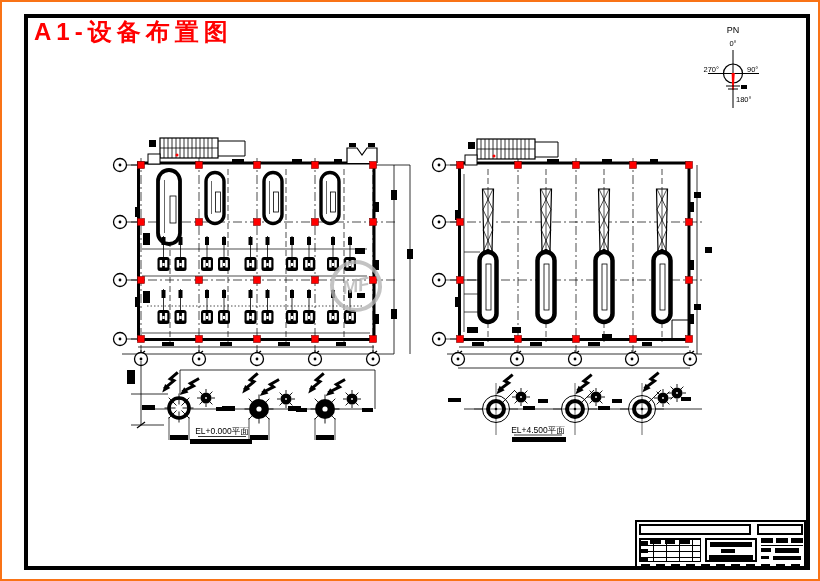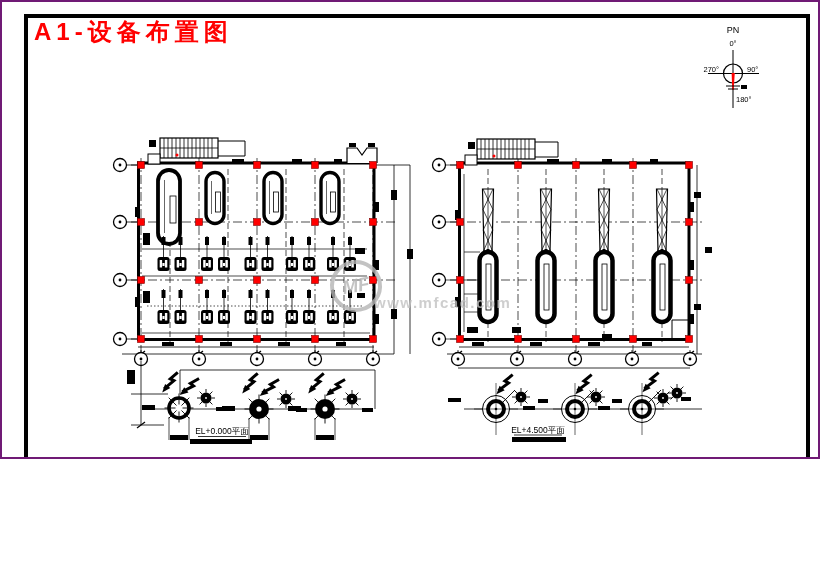--- a/index.html
+++ b/index.html
@@ -1,16 +1,16 @@
 <!DOCTYPE html>
 <html><head>
 <meta charset="utf-8">
 <style>
   html,body{margin:0;padding:0;background:#fff;}
-  #page{position:relative;width:820px;height:459px;background:#fff;border:2px solid #701a75;
+  #page{position:relative;width:820px;height:581px;background:#fff;border:2px solid #f97316;
         box-sizing:border-box;overflow:hidden;font-family:"Liberation Sans",sans-serif;}
   .frame{position:absolute;left:22px;top:12px;width:786px;height:556px;border:4px solid #000;
          box-sizing:border-box;}
   .page-title{position:absolute;left:32px;top:14px;margin:0;font-size:24px;font-weight:bold;
         color:#f00;letter-spacing:5px;font-family:"Liberation Sans",sans-serif;}
   svg.canvas{position:absolute;left:0;top:0;width:820px;height:581px;}
   
   .watermark{position:absolute;left:326px;top:250px;width:190px;height:66px;opacity:.8;}
   .wm-logo{position:absolute;left:2px;top:8px;width:44px;height:44px;border:4px solid #b5b5b5;
         border-radius:50%;display:flex;align-items:center;justify-content:center;
@@ -451,21 +451,20 @@
       <g>
         <text x="536" y="431" font-size="8.5" text-anchor="middle" fill="#000">EL+4.500平面</text>
         <line x1="512" y1="433" x2="560" y2="433" stroke="#000" stroke-width="0.8"></line>
         <rect x="510" y="435" width="54" height="5" fill="#000"></rect>
       </g>
     </g>
   </svg>
 
   <div class="watermark">
     <div class="wm-logo">MF</div>
-    <div class="wm-url">www.mfcad.com</div>
   </div>
 
   <div class="tblock">
     <div class="tb-cell" style="left:2px;top:2px;width:112px;height:11px;"></div>
     <div class="tb-cell" style="left:120px;top:2px;width:46px;height:11px;"></div>
 
     <div class="tb-grid">
       <div class="bar" style="left:0;top:2px;width:8px;height:4px;"></div>
       <div class="bar" style="left:0;top:10px;width:8px;height:4px;"></div>
       <div class="bar" style="left:0;top:18px;width:8px;height:4px;"></div>

